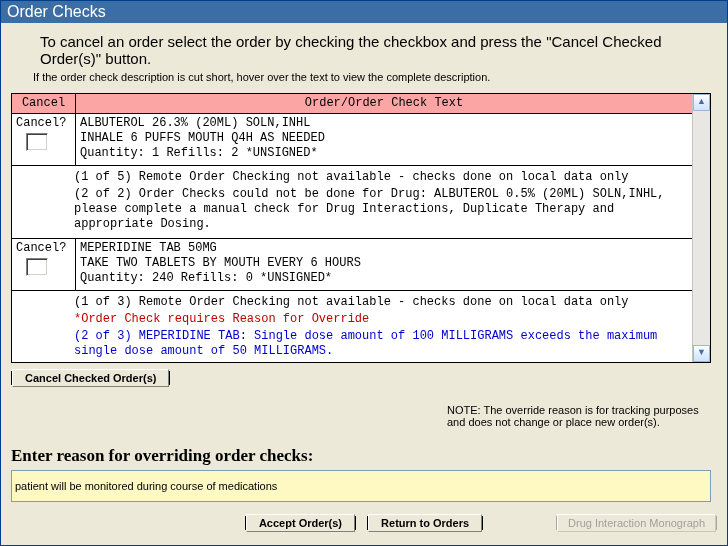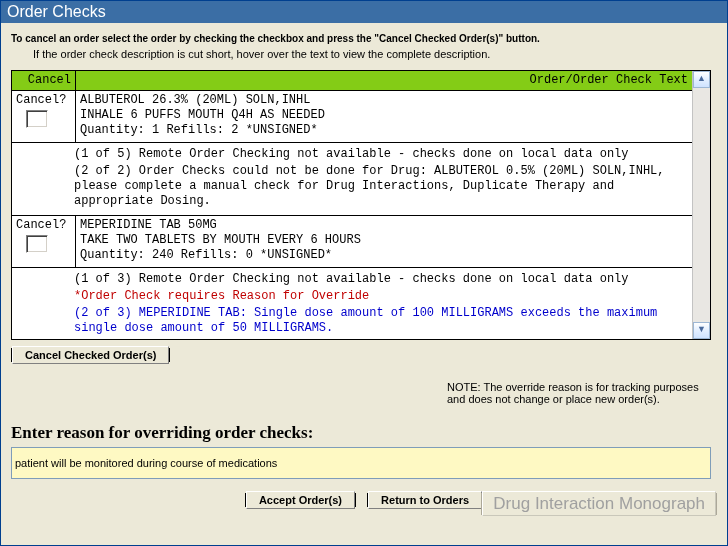--- a/index.html
+++ b/index.html
@@ -27,23 +27,24 @@
     line-height: 22px;
     padding-left: 6px;
     font-weight: normal;
     font-size: 16px;
   }
   .content {
     padding: 10px 10px 8px 10px;
     box-sizing: border-box;
   }
   .instr-bold {
-    font-weight: bold;
-    font-size: 10px;
+    font-weight: normal;
+    font-size: 15px;
     margin-bottom: 4px;
+    margin-left: 29px;
   }
   .instr-sub {
     margin: 0 0 10px 22px;
     font-size: 11px;
   }
   .table-wrap {
     border: 1px solid #000;
     width: 700px;
     height: 270px;
     box-sizing: border-box;
@@ -77,23 +78,23 @@
     cursor: pointer;
   }
   .sb-track { flex: 1; }
   table.order-table {
     border-collapse: collapse;
     width: 100%;
   }
   table.order-table th {
     font-family: "Courier New", monospace;
     font-weight: normal;
-    text-align: right;
+    text-align: center;
     padding: 2px 4px;
-    background: #84cc16;
+    background: #fca5a5;
     border-bottom: 1px solid #000;
     border-right: 1px solid #000;
   }
   table.order-table th:last-child { border-right: none; }
   td.cancel-cell {
     width: 55px;
     vertical-align: top;
     padding: 2px 4px;
     border-right: 1px solid #000;
     border-bottom: 1px solid #000;
@@ -188,21 +189,21 @@
     top: 0;
   }
   .btn-disabled-inner {
     border-top: 1px solid #fff;
     border-left: 1px solid #fff;
     border-right: 1px solid #c9c7ba;
     border-bottom: 1px solid #c9c7ba;
     background: #ece9d8;
     color: #a0a0a0;
     padding: 2px 10px;
-    font-size: 17px;
+    font-size: 11px;
   }
 </style>
 </head>
 <body>
 
 <div class="window">
   <div class="titlebar">Order Checks</div>
 
   <div class="content">
 

